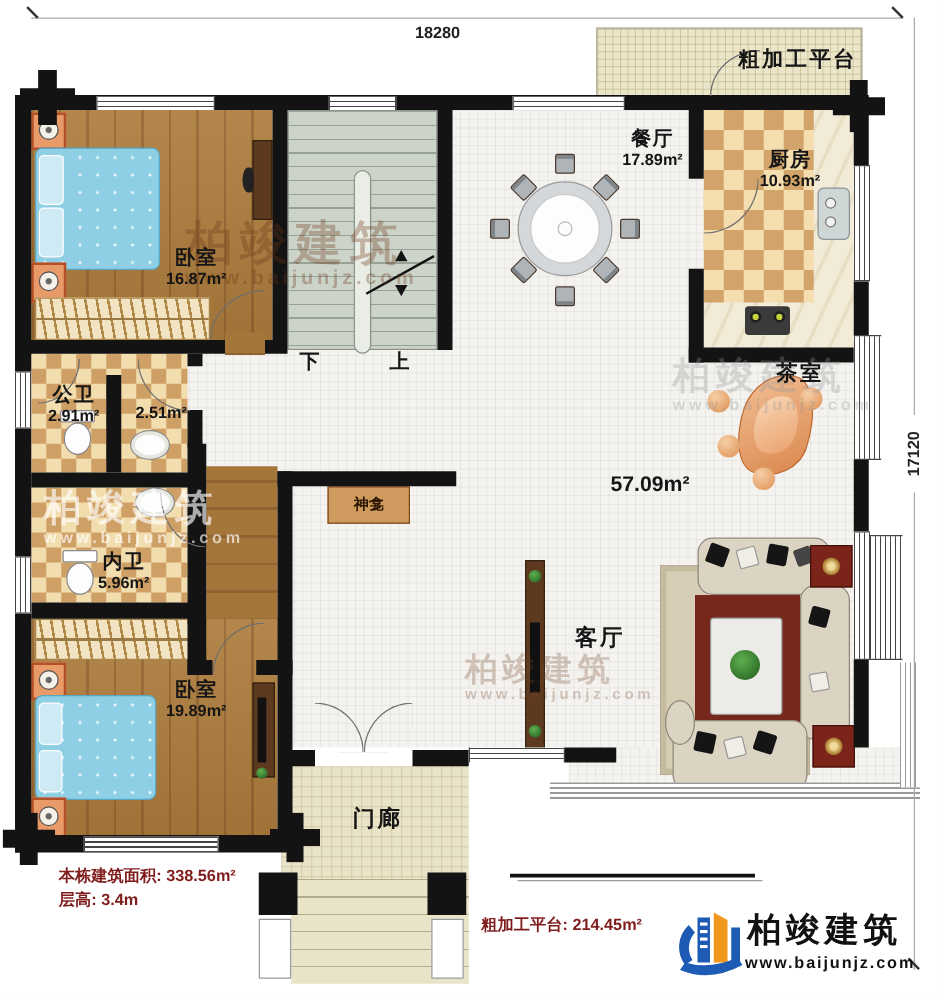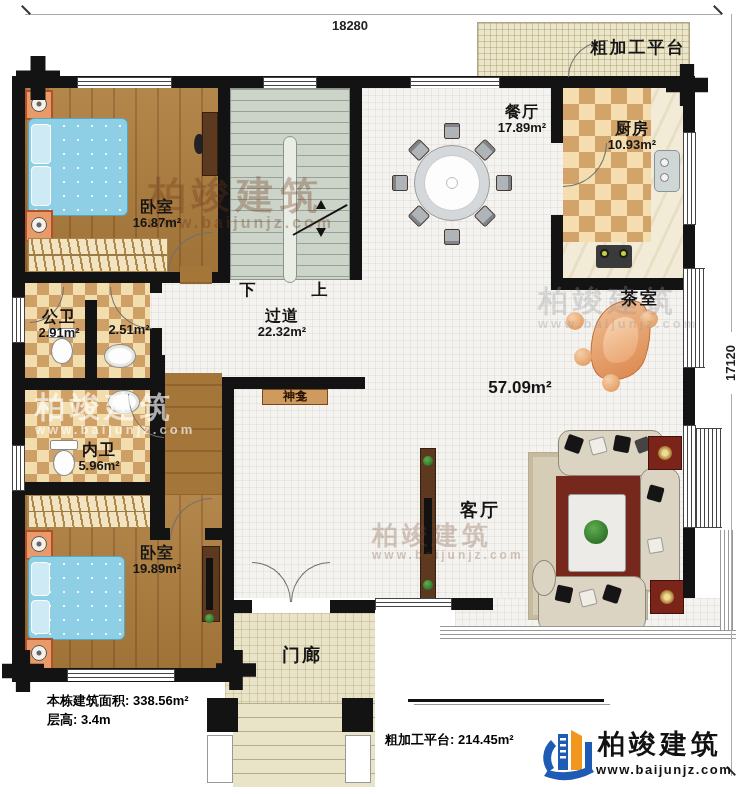--- a/index.html
+++ b/index.html
@@ -67,21 +67,21 @@
   
   .lb{display:flex;flex-direction:column;align-items:center;justify-content:center;color:#151515;font-weight:bold;text-align:center;line-height:1.12;}
   .l1{font-size:16px;letter-spacing:1px;}
   .l2{font-size:13px;}
   .big{font-size:17px;letter-spacing:2px;}
   .wm{display:flex;flex-direction:column;align-items:flex-start;font-weight:bold;pointer-events:none;}
   .wm .t{line-height:1;}
   .wm .u{letter-spacing:3px;}
   .dimtxt{color:#222;font-size:13px;font-weight:bold;text-align:center;background:#fff;}
   .title{color:#111;font-size:26px;font-weight:600;letter-spacing:2px;white-space:nowrap;}
-  .stat{color:#000000;font-size:13px;font-weight:bold;white-space:nowrap;}
+  .stat{color:#7f1d1d;font-size:13px;font-weight:bold;white-space:nowrap;}
   .logo-name{color:#111;font-size:27px;font-weight:bold;letter-spacing:4px;white-space:nowrap;}
   .logo-url{color:#111;font-size:13px;font-weight:bold;letter-spacing:1.5px;white-space:nowrap;}
 </style>
 </head>
 <body>
 
 <div id="plan">
 
   <div class="a tile" style="left:25px;top:88px;width:658px;height:510px"></div>
   <div class="a tile" style="left:455px;top:598px;width:278px;height:30px"></div>
@@ -178,21 +178,21 @@
   <div class="a pil" style="left:604px;top:586px;width:16px;height:16px;background:#151515;transform:rotate(18deg)"></div>
   <div class="a side" style="left:648px;top:436px;width:34px;height:34px"></div>
   <div class="a emblem" style="left:658px;top:446px;width:14px;height:14px"></div>
   <div class="a side" style="left:650px;top:580px;width:34px;height:34px"></div>
   <div class="a emblem" style="left:660px;top:590px;width:14px;height:14px"></div>
   <div class="a cab" style="left:420px;top:448px;width:16px;height:152px"></div>
   <div class="a tv" style="left:424px;top:498px;width:8px;height:56px"></div>
   <div class="a plant" style="left:423px;top:456px;width:10px;height:10px"></div>
   <div class="a plant" style="left:423px;top:580px;width:10px;height:10px"></div>
 
-  <div class="a shrine lb" style="left:262px;top:389px;width:66px;height:16px;font-size:12px;color:#2a1500">
+  <div class="a shrine lb" style="left:262px;top:389px;width:66px;height:30px;font-size:12px;color:#2a1500">
       <span>神龛</span>
     </div>
 
   <div class="a w" style="left:12px;top:76px;width:683px;height:12px"></div>
   <div class="a w" style="left:12px;top:76px;width:13px;height:606px"></div>
   <div class="a w" style="left:12px;top:668px;width:228px;height:14px"></div>
   <div class="a w" style="left:218px;top:88px;width:12px;height:184px"></div>
   <div class="a w" style="left:350px;top:88px;width:12px;height:192px"></div>
   <div class="a w" style="left:12px;top:272px;width:168px;height:11px"></div>
   <div class="a w" style="left:212px;top:272px;width:18px;height:11px"></div>
@@ -282,24 +282,20 @@
     <span class="l1">公卫</span>
     <span class="l2">2.91m²</span>
   </div>
   <div class="a lb" style="left:100px;top:322px;width:58px;height:16px">
     <span class="l2">2.51m²</span>
   </div>
   <div class="a lb" style="left:64px;top:440px;width:70px;height:34px">
     <span class="l1">内卫</span>
     <span class="l2">5.96m²</span>
   </div>
-  <div class="a lb" style="left:246px;top:304px;width:72px;height:38px">
-    <span class="l1">过道</span>
-    <span class="l2">22.32m²</span>
-  </div>
   <div class="a lb" style="left:120px;top:542px;width:74px;height:36px">
     <span class="l1">卧室</span>
     <span class="l2">19.89m²</span>
   </div>
   <div class="a lb" style="left:482px;top:379px;width:76px;height:18px">
     <span class="l2" style="font-size:17px">57.09m²</span>
   </div>
   <div class="a lb big" style="left:616px;top:288px;width:48px;height:22px">
     <span>茶室</span>
   </div>

